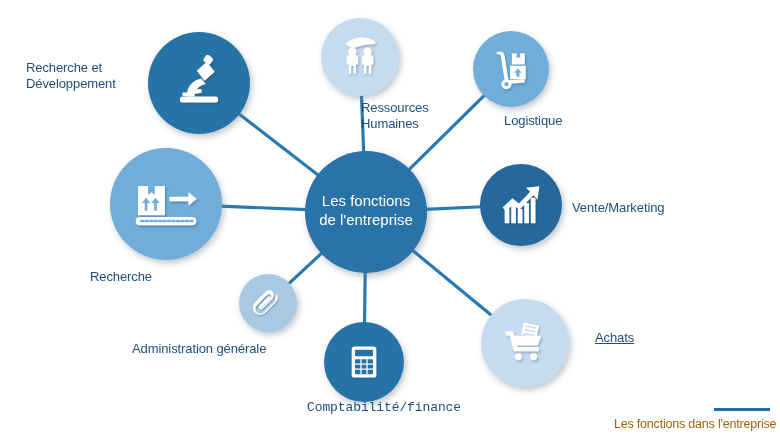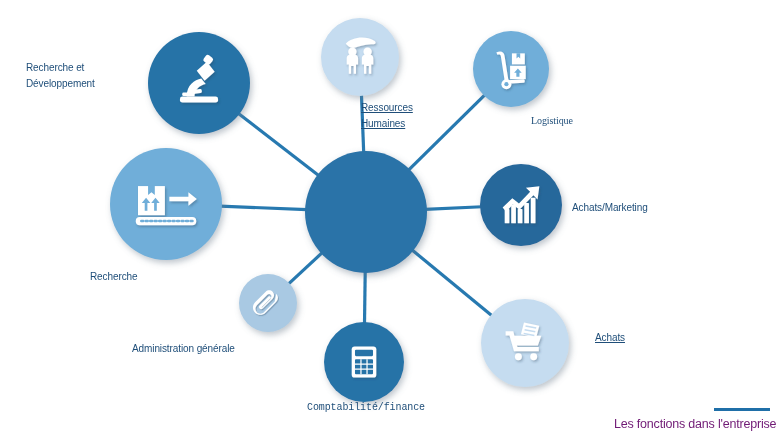--- a/index.html
+++ b/index.html
@@ -21,38 +21,38 @@
     position: absolute;
     left: 0;
     top: 0;
     width: 780px;
     height: 438px;
   }
   .node-label {
     position: absolute;
     color: #1F4E79;
     font-family: "Liberation Sans", sans-serif;
-    font-size: 10px;
+    font-size: 13px;
     line-height: 16px;
     letter-spacing: -0.1px;
     white-space: pre-line;
   }
   .hub-text {
     position: absolute;
     color: #ffffff;
     font-family: "Liberation Sans", sans-serif;
     font-size: 15px;
     line-height: 19px;
     text-align: center;
     white-space: pre-line;
     pointer-events: none;
   }
   .caption {
     position: absolute;
-    color: #701a75;
+    color: #a16207;
     font-family: "Liberation Sans", sans-serif;
     font-size: 12.5px;
     letter-spacing: -0.2px;
     white-space: nowrap;
   }
   .caption-rule {
     position: absolute;
     background: #1F6FA8;
     height: 3px;
   }
@@ -154,28 +154,30 @@
           <path d="M -16,-16 L -10,-16 L -10,-8 L -13,-10.6 L -16,-8 Z" fill="#6FAED9"></path>
           <path d="M -19,6 L -19,-1 L -21.6,-1 L -17.8,-5.6 L -14,-1 L -16.6,-1 L -16.6,6 Z" fill="#6FAED9"></path>
           <path d="M -10.6,6 L -10.6,-1 L -13.2,-1 L -9.4,-5.6 L -5.6,-1 L -8.2,-1 L -8.2,6 Z" fill="#6FAED9"></path>
           <path d="M 3,-6.5 L 20,-6.5 L 20,-10.5 L 27.5,-4.5 L 20,1.5 L 20,-2.5 L 3,-2.5 Z"></path>
           <rect x="-27" y="11.5" width="54" height="7.5" rx="3.6"></rect>
           <path d="M -22,15.2 h 1.6 M -18,15.2 h 1.6 M -14,15.2 h 1.6 M -10,15.2 h 1.6 M -6,15.2 h 1.6 M -2,15.2 h 1.6 M 2,15.2 h 1.6 M 6,15.2 h 1.6 M 10,15.2 h 1.6 M 14,15.2 h 1.6 M 18,15.2 h 1.6 M 22,15.2 h 1.6" stroke="#6FAED9" stroke-width="2.4" stroke-linecap="round" fill="none"></path>
         </g>
       </g>
   </svg>
 
+  <div class="hub-text" id="hub-text-el" style="left: 305px; top: 191px; width: 122px;">Les fonctions
+de l'entreprise</div>
 
   <div id="labels">
       <div class="node-label" style="left: 26px; top: 60px;">Recherche  et
 Développement</div>
-      <div class="node-label" style="left: 361px; top: 100px; text-decoration: underline;">Ressources
+      <div class="node-label" style="left: 361px; top: 100px;">Ressources
 Humaines</div>
-      <div class="node-label" style="left: 531px; top: 113px; font-family: Liberation Serif, serif;">Logistique</div>
-      <div class="node-label" style="left: 572px; top: 200px;">Achats/Marketing</div>
+      <div class="node-label" style="left: 504px; top: 113px;">Logistique</div>
+      <div class="node-label" style="left: 572px; top: 200px;">Vente/Marketing</div>
       <div class="node-label" style="left: 595px; top: 330px; text-decoration: underline;">Achats</div>
       <div class="node-label" style="left: 307px; top: 400px; font-family: Liberation Mono, monospace;">Comptabilité/finance</div>
       <div class="node-label" style="left: 132px; top: 341px;">Administration générale</div>
       <div class="node-label" style="left: 90px; top: 269px;">Recherche</div>
     </div>
 
   <div class="caption-rule" id="caption-rule" style="left: 714px; top: 408px; width: 56px; background: rgb(31, 111, 168);"></div>
   <div class="caption" id="caption-el" style="left: 614px; top: 417px;">Les fonctions dans l'entreprise</div>
 
 </div>

